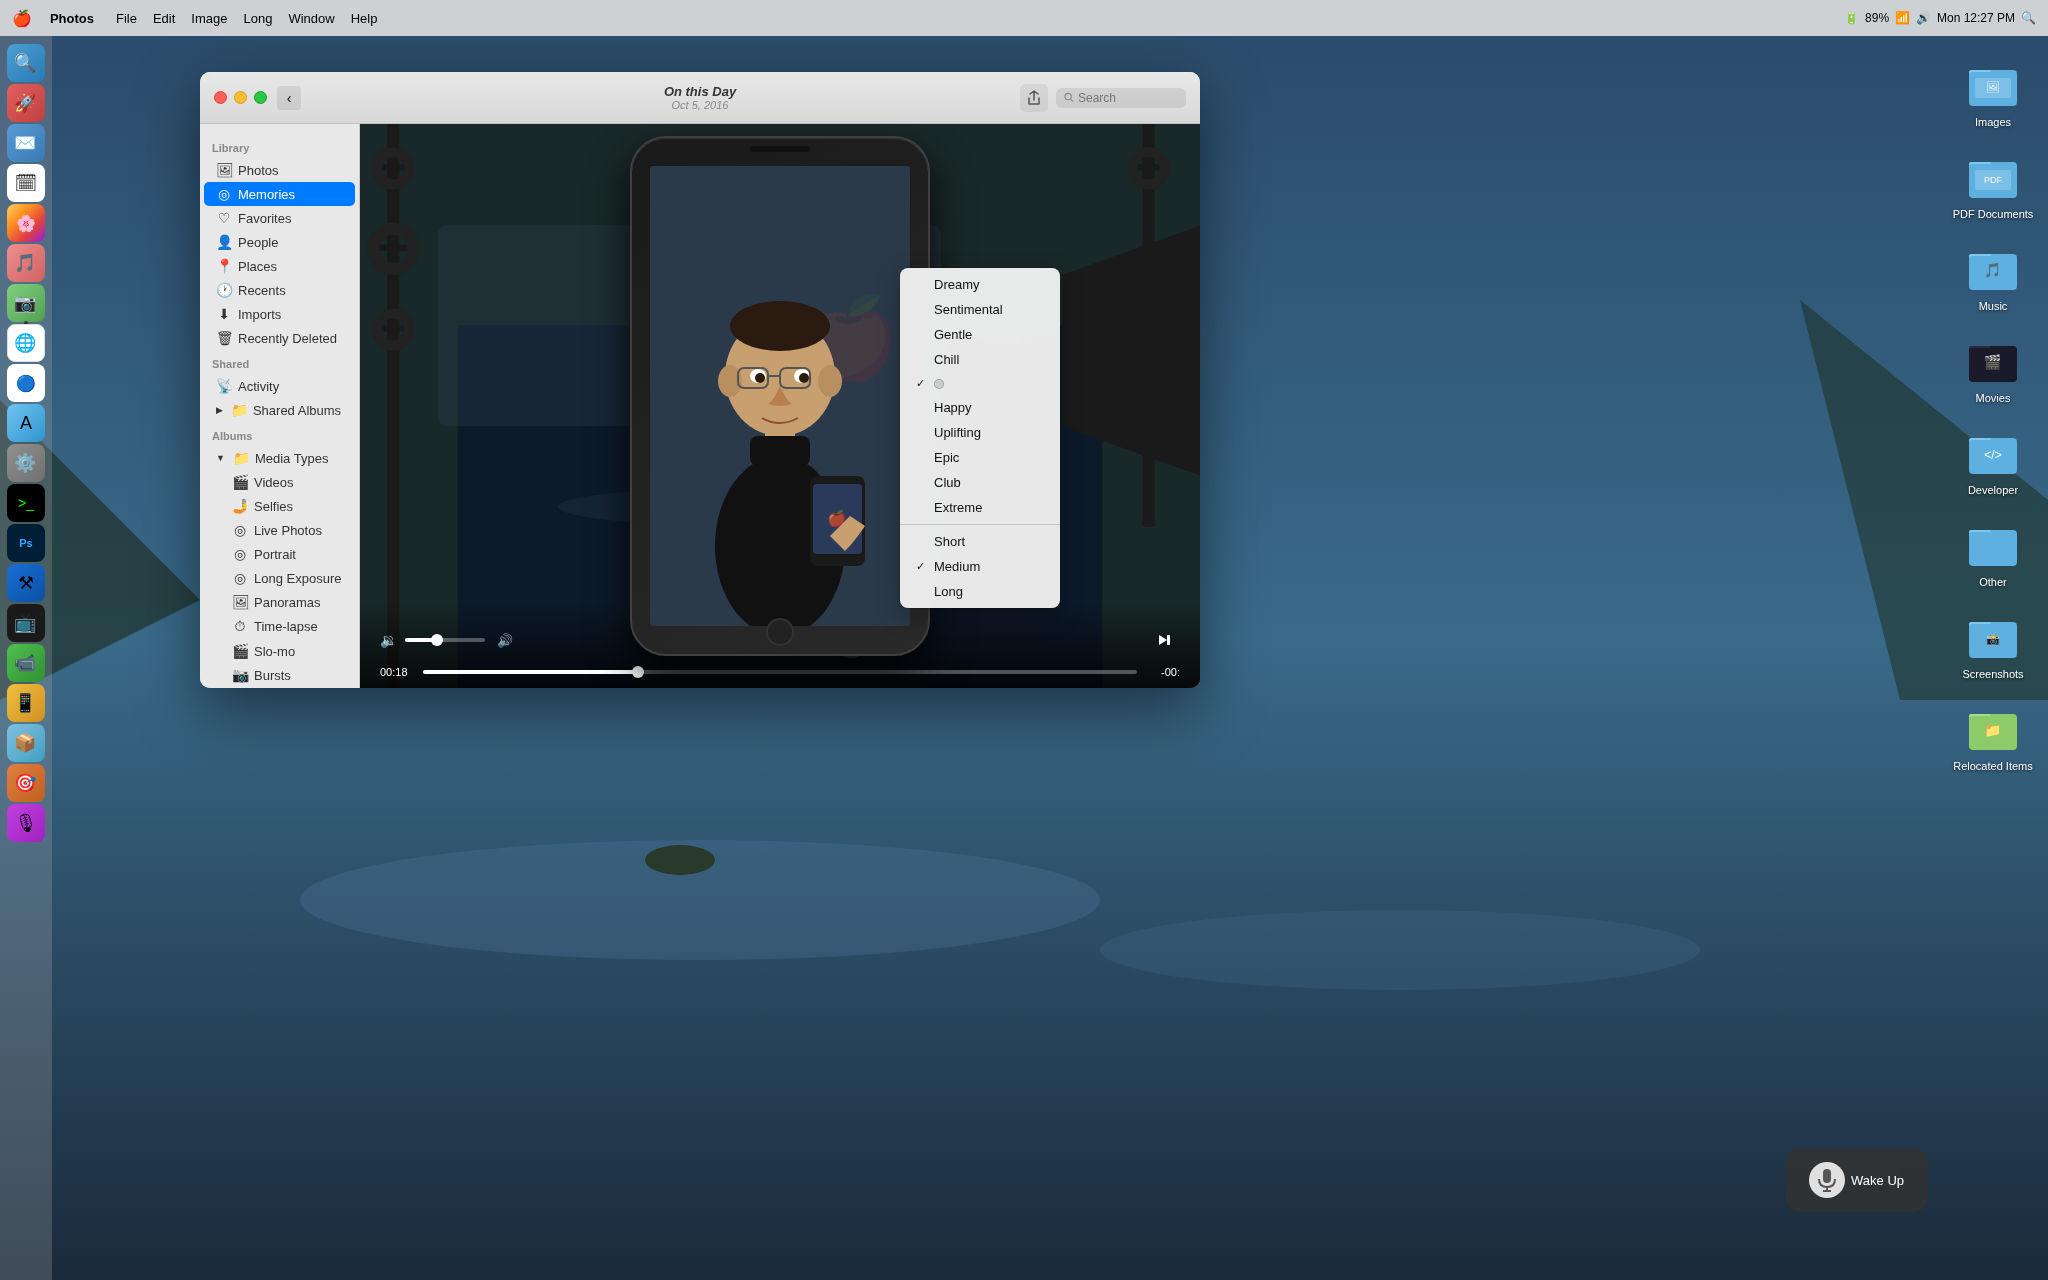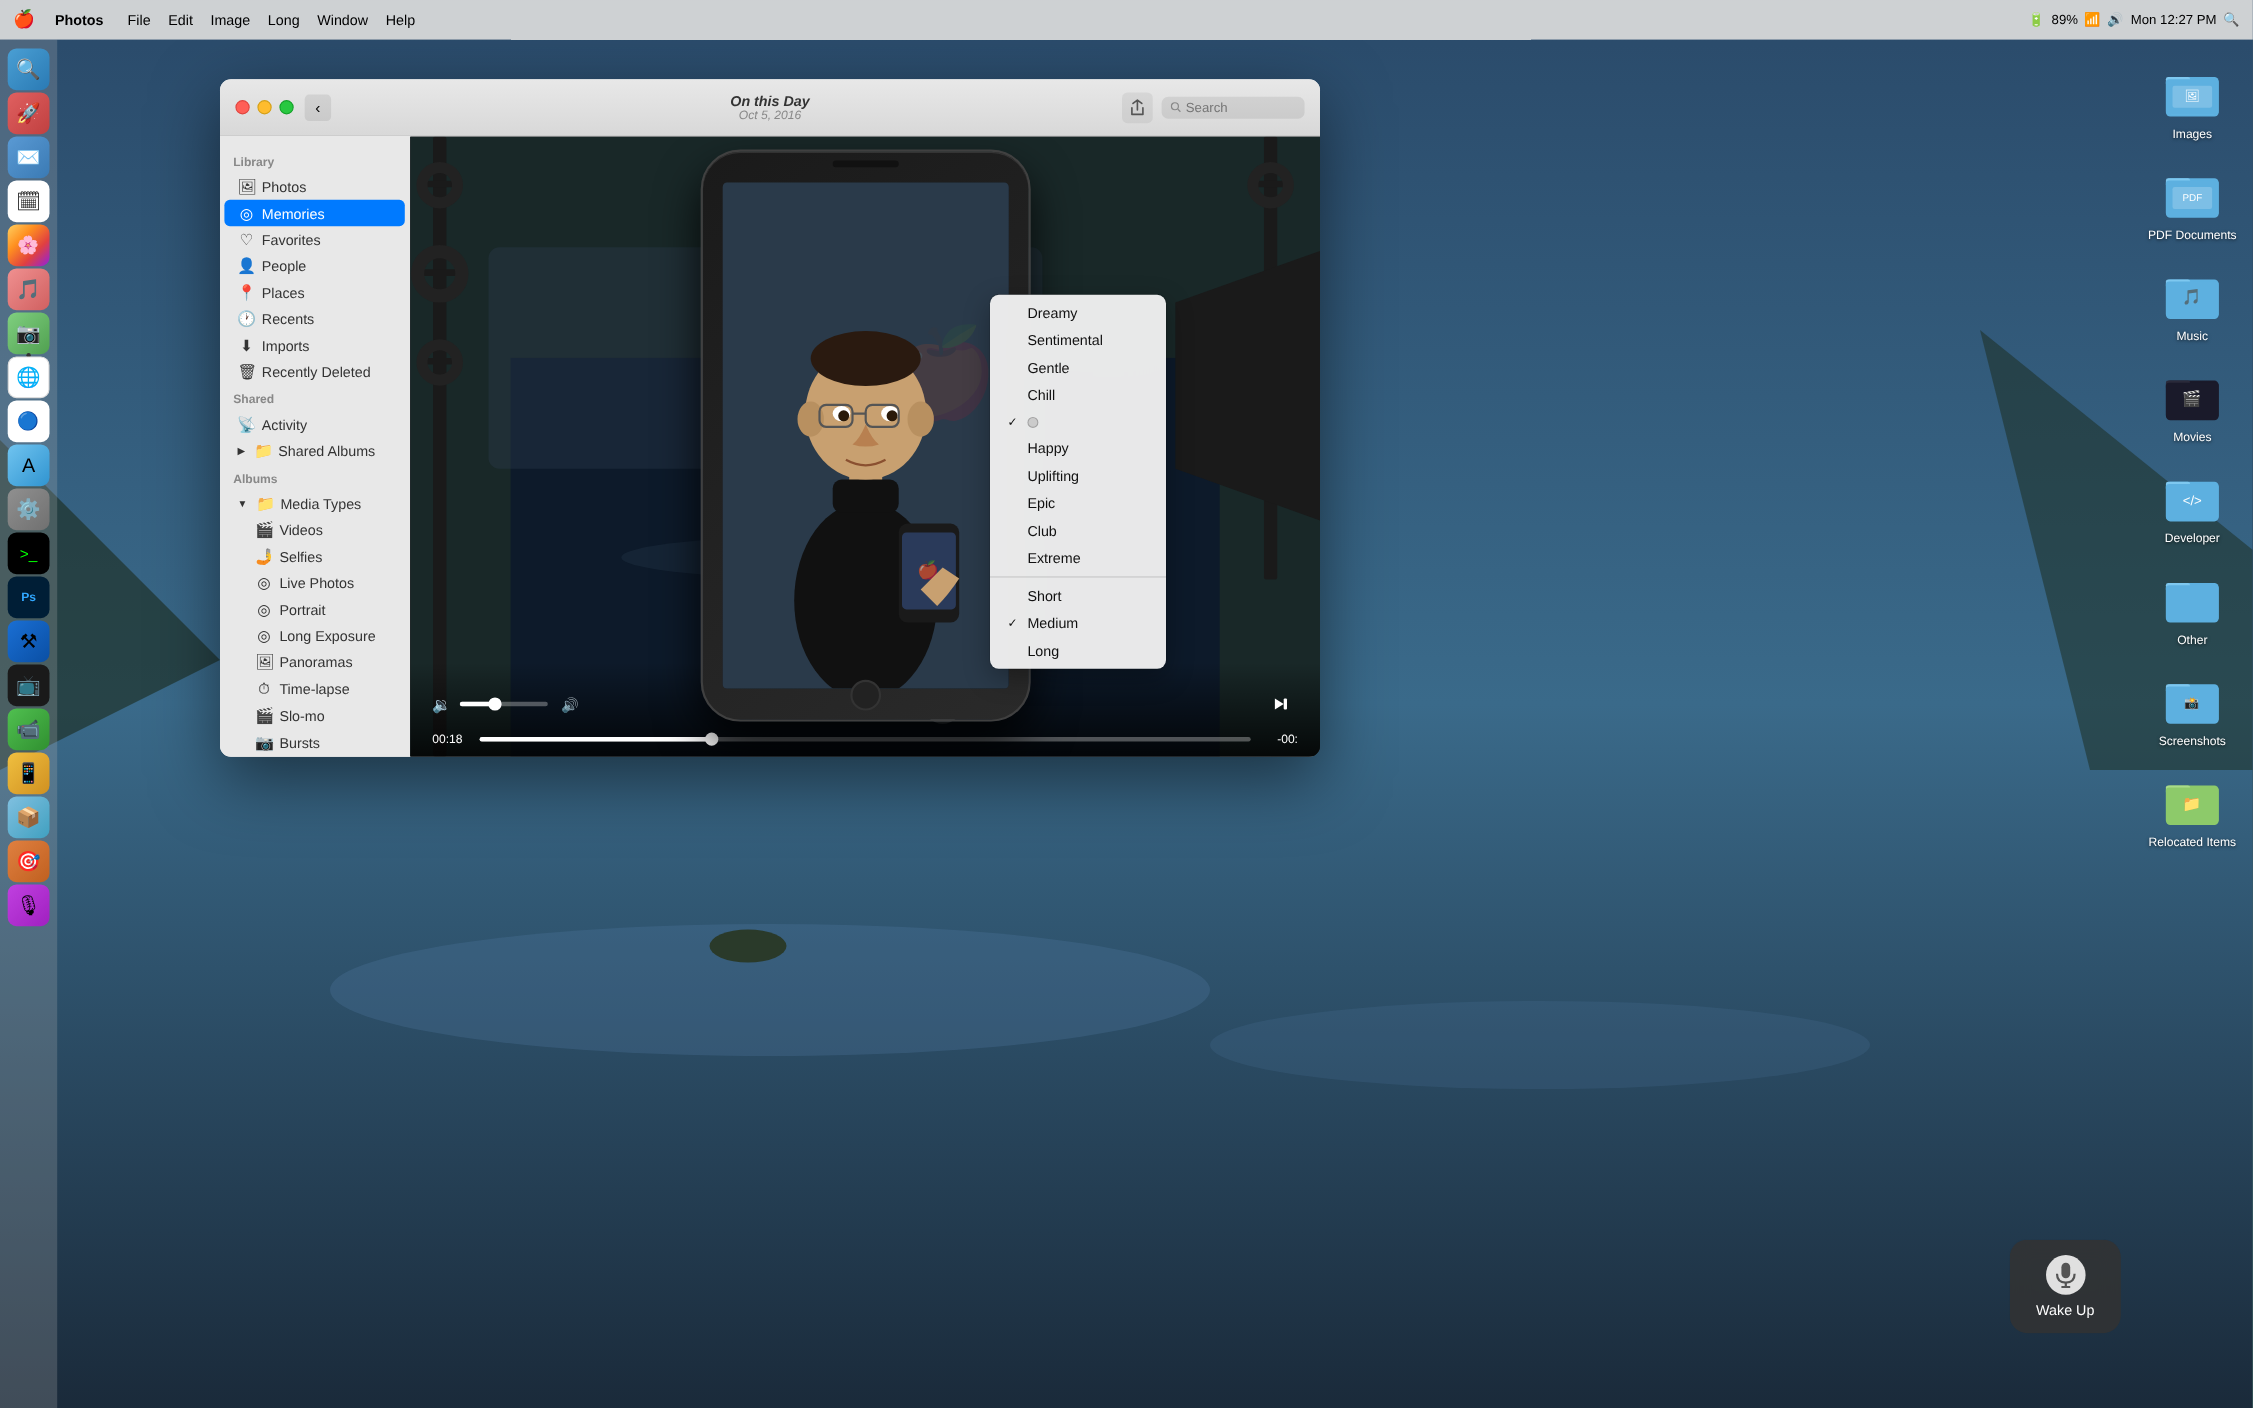--- a/index.html
+++ b/index.html
@@ -222,21 +222,21 @@
 
     
     .window-body {
       display: flex;
       flex: 1;
       overflow: hidden;
     }
 
     
     .sidebar {
-      width: 173px;
+      width: 160px;
       background: #e8e8e8;
       border-right: 1px solid #c8c8c8;
       padding: 10px 0;
       overflow-y: auto;
       flex-shrink: 0;
     }
     .sidebar-section-title {
       font-size: 11px;
       font-weight: 600;
       color: #888;
@@ -436,21 +436,21 @@
 
     
     .wake-up-btn {
       position: absolute;
       right: 80px;
       bottom: 60px;
       background: rgba(50,50,50,0.85);
       border-radius: 16px;
       padding: 14px 24px;
       display: flex;
-      flex-direction: column;
+      flex-direction: row;
       align-items: center;
       gap: 6px;
       backdrop-filter: blur(10px);
       z-index: 5;
     }
     .microphone-icon {
       width: 36px; height: 36px;
       background: #e0e0e0;
       border-radius: 50%;
       display: flex; align-items: center; justify-content: center;

